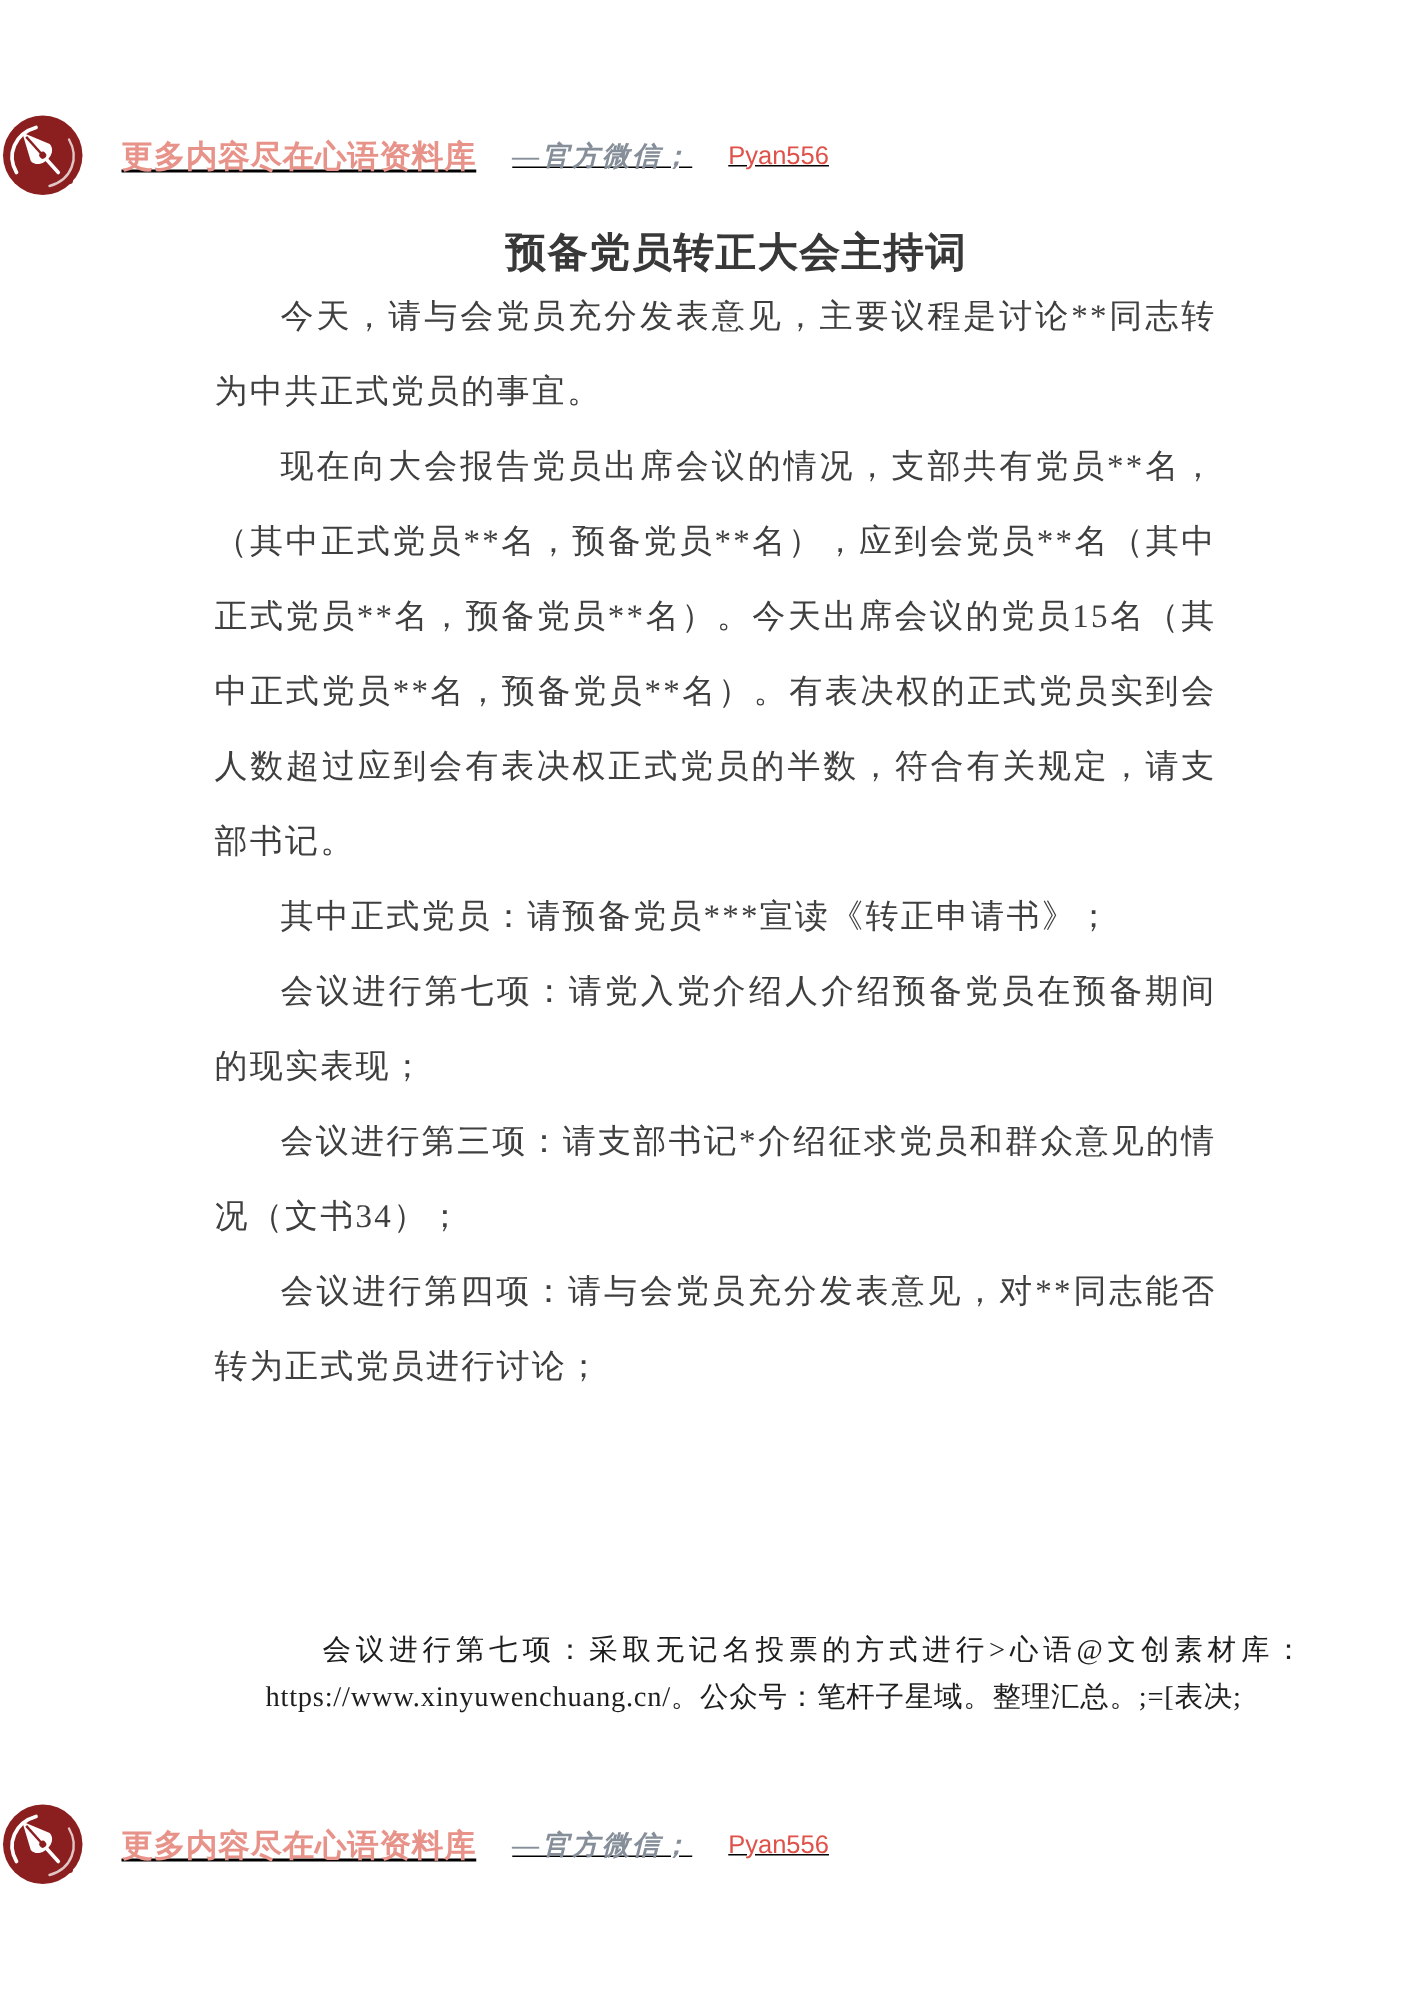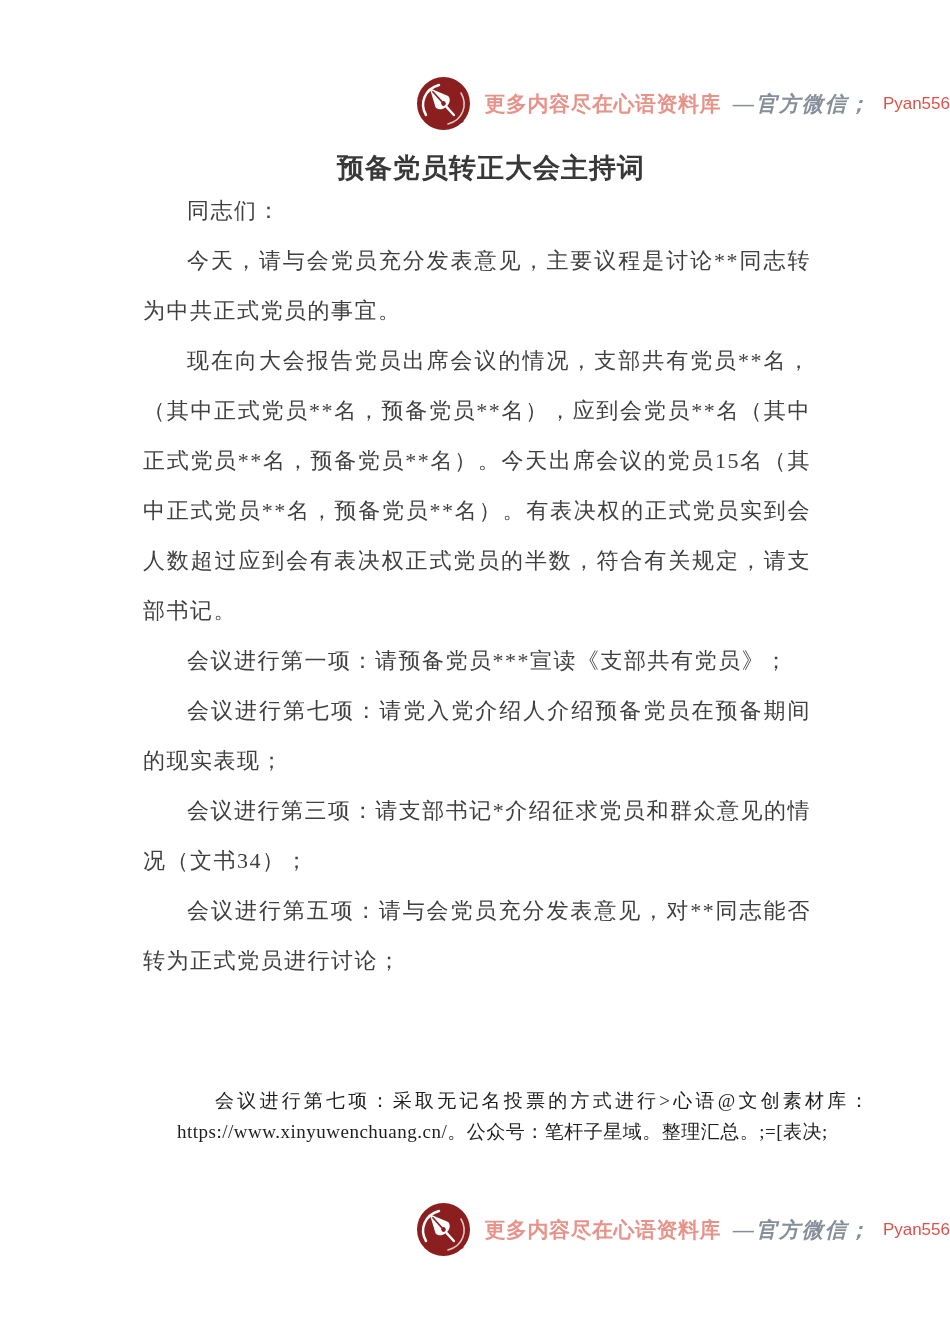--- a/index.html
+++ b/index.html
@@ -14,36 +14,37 @@
     overflow: hidden;
   }
 
   
   .watermark {
     position: absolute;
     left: 0;
     right: 0;
     display: flex;
     align-items: center;
-    justify-content: flex-end;
-    gap: 12px;
+    justify-content: flex-start;
+    gap: 24px;
     white-space: nowrap;
+    text-decoration: underline;
   }
   .watermark.header { top: 74px; }
   .watermark.footer { top: 1200px; }
   .logo { width: 57px; height: 59px; flex: 0 0 auto; display: inline-block; }
   .brand {
     color: var(--brand, #E8938A);
     font-size: 21px;
     font-weight: bold;
     letter-spacing: 0.5px;
   }
   .wechat-label {
     color: var(--wechat_label, #868F99);
-    font-size: 21px;
+    font-size: 18px;
     font-weight: bold;
     font-style: italic;
     letter-spacing: 2px;
   }
   .wechat-id {
     color: var(--wechat_id, #DF5149);
     font-size: 17px;
     font-family: "Liberation Sans", "DejaVu Sans", sans-serif;
   }
 
@@ -113,27 +114,26 @@
       </svg>
     </span>
     <span class="brand">更多内容尽在心语资料库</span>
       <span class="wechat-label">—官方微信；</span>
       <span class="wechat-id">Pyan556</span>
   </div>
 
   <h1 class="title">预备党员转正大会主持词</h1>
 
   <div class="body">
-    <p>同志们：</p>
     <p>今天，请与会党员充分发表意见，主要议程是讨论**同志转为中共正式党员的事宜。</p>
     <p>现在向大会报告党员出席会议的情况，支部共有党员**名，（其中正式党员**名，预备党员**名），应到会党员**名（其中正式党员**名，预备党员**名）。今天出席会议的党员15名（其中正式党员**名，预备党员**名）。有表决权的正式党员实到会人数超过应到会有表决权正式党员的半数，符合有关规定，请支部书记。</p>
-    <p>会议进行第一项：请预备党员***宣读《支部共有党员》；</p>
+    <p>其中正式党员：请预备党员***宣读《转正申请书》；</p>
     <p>会议进行第七项：请党入党介绍人介绍预备党员在预备期间的现实表现；</p>
     <p>会议进行第三项：请支部书记*介绍征求党员和群众意见的情况（文书34）；</p>
-    <p>会议进行第五项：请与会党员充分发表意见，对**同志能否转为正式党员进行讨论；</p>
+    <p>会议进行第四项：请与会党员充分发表意见，对**同志能否转为正式党员进行讨论；</p>
   </div>
 
   <div class="footnote">会议进行第七项：采取无记名投票的方式进行&gt;心语@文创素材库：https://www.xinyuwenchuang.cn/。公众号：笔杆子星域。整理汇总。;=[表决;</div>
 
   <div class="watermark footer">
     <span class="logo">
       <svg width="57" height="59" viewBox="0 0 57 59" xmlns="http://www.w3.org/2000/svg">
         <circle cx="28.5" cy="29.5" r="26.5" fill="var(--logo, #8B1E1E)"></circle>
         <path d="M11 41 C4 29 10 15 24 11" stroke="#ffffff" stroke-width="2.5" fill="none" stroke-linecap="round"></path>
         <path d="M46 19 C53 31 48 46 33 50" stroke="#ffffff" stroke-width="1.6" fill="none" opacity="0.75" stroke-linecap="round"></path>

